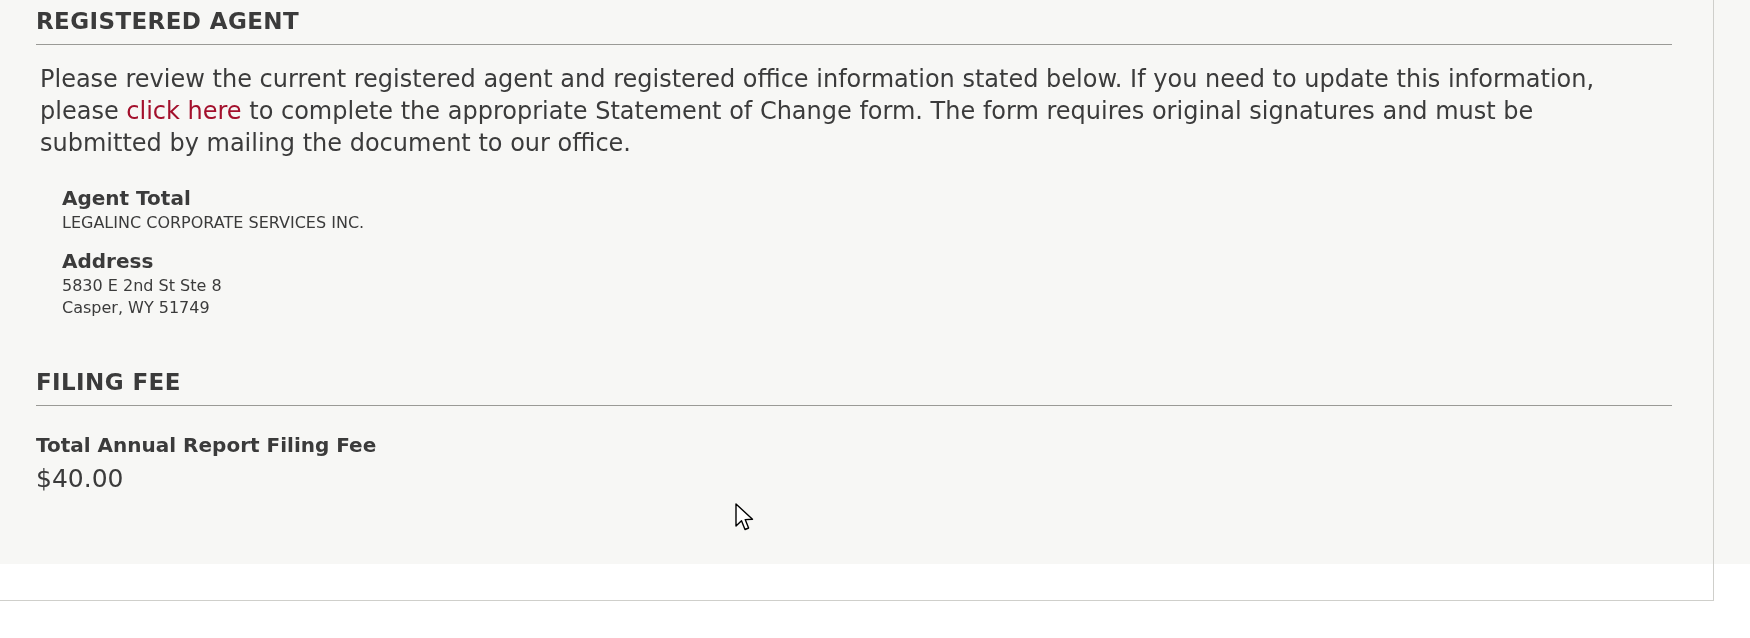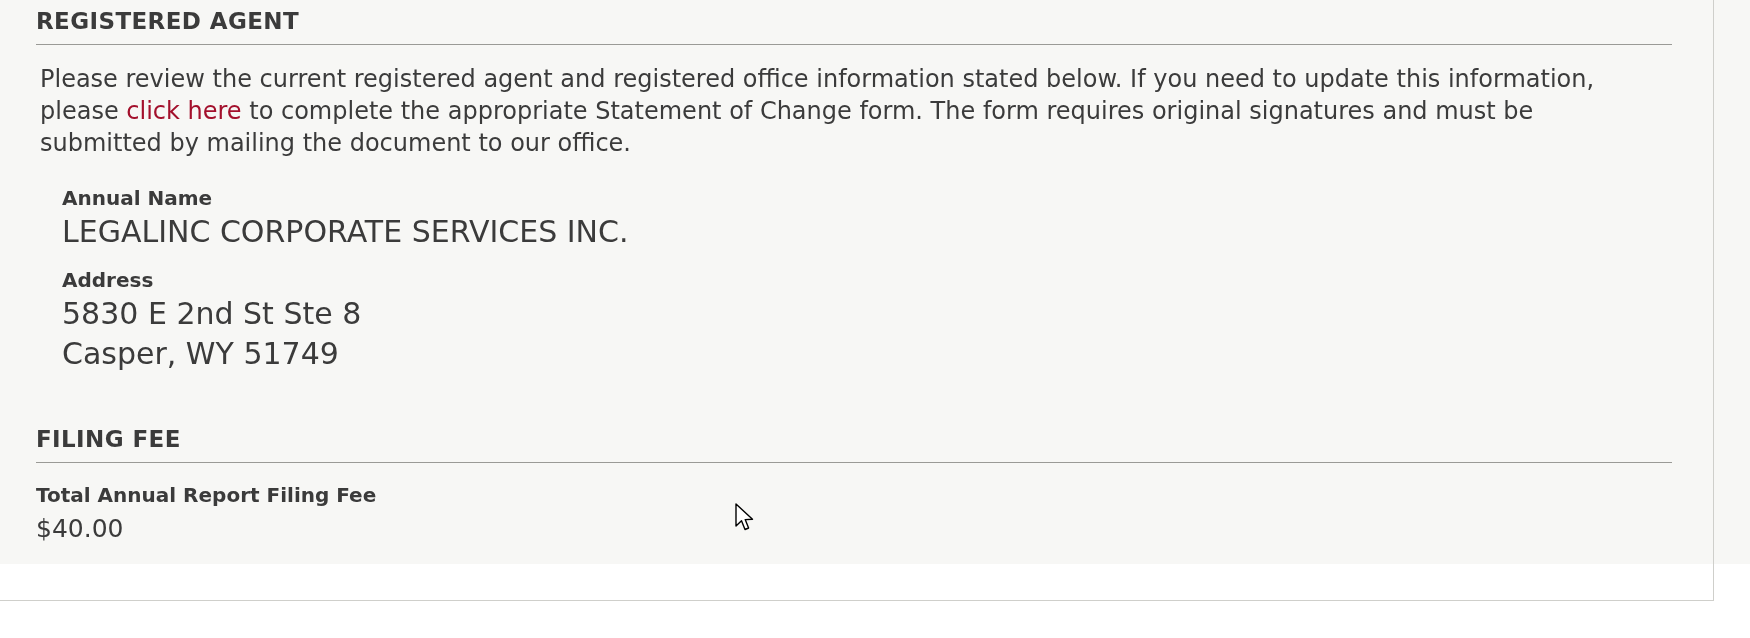--- a/index.html
+++ b/index.html
@@ -84,35 +84,35 @@
   .details {
     margin: 26px 0 0 26px;
   }
   .field-label {
     font-size: 20px;
     font-weight: bold;
     color: #3b3b3b;
     line-height: 1.35;
   }
   .field-value {
-    font-size: 30px;
+    font-size: 16px;
     color: #3b3b3b;
     line-height: 1.35;
   }
   .field-block {
     margin-bottom: 14px;
   }
   .field-block:last-child { margin-bottom: 8px; }
 
   h2.section-title.fee {
     margin-top: 43px;
   }
 
   .fee-block {
-    margin-top: 18px;
+    margin-top: 25px;
   }
   .fee-label {
     font-size: 20px;
     font-weight: bold;
     color: #3b3b3b;
     line-height: 1.4;
   }
   .fee-value {
     font-size: 25px;
     color: #3b3b3b;
@@ -142,21 +142,21 @@
 
     <h2 class="section-title">REGISTERED AGENT</h2>
 
     <p class="intro">
       <span>Please review the current registered agent and registered office information stated below. If you need to update this information, please </span><a href="#">click here</a><span> to complete the appropriate Statement of Change form. The form requires original signatures and must be submitted by mailing the document to our office.</span>
     </p>
 
     <div class="details">
 
       <div class="field-block">
-        <div class="field-label">Annual Name</div>
+        <div class="field-label">Agent Total</div>
         <div class="field-value">LEGALINC CORPORATE SERVICES INC.</div>
       </div>
 
       <div class="field-block">
         <div class="field-label">Address</div>
         <div class="field-value">5830 E 2nd St Ste 8</div>
         <div class="field-value">Casper, WY 51749</div>
       </div>
 
     </div>

